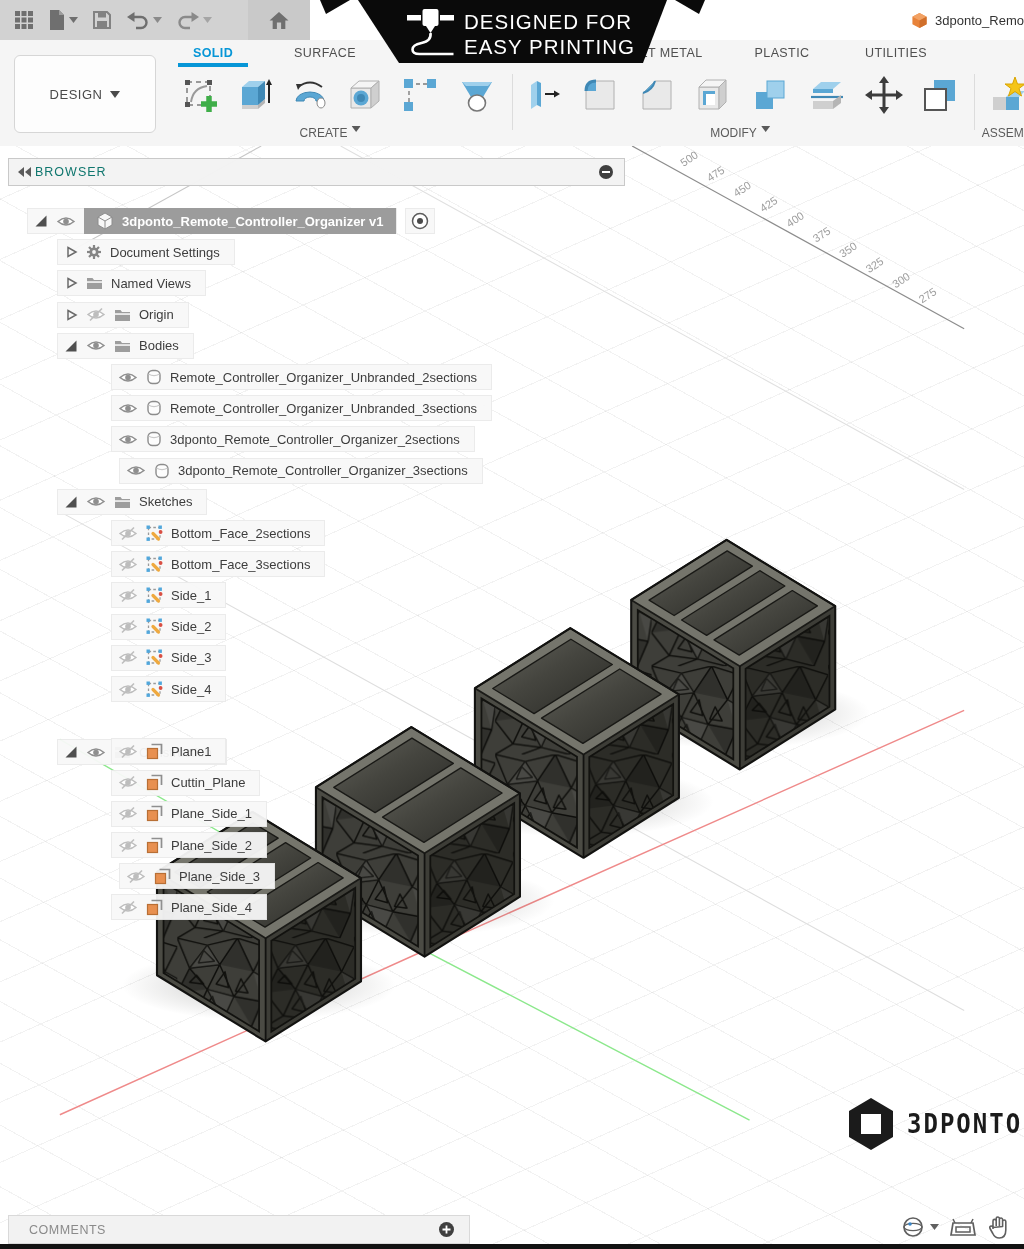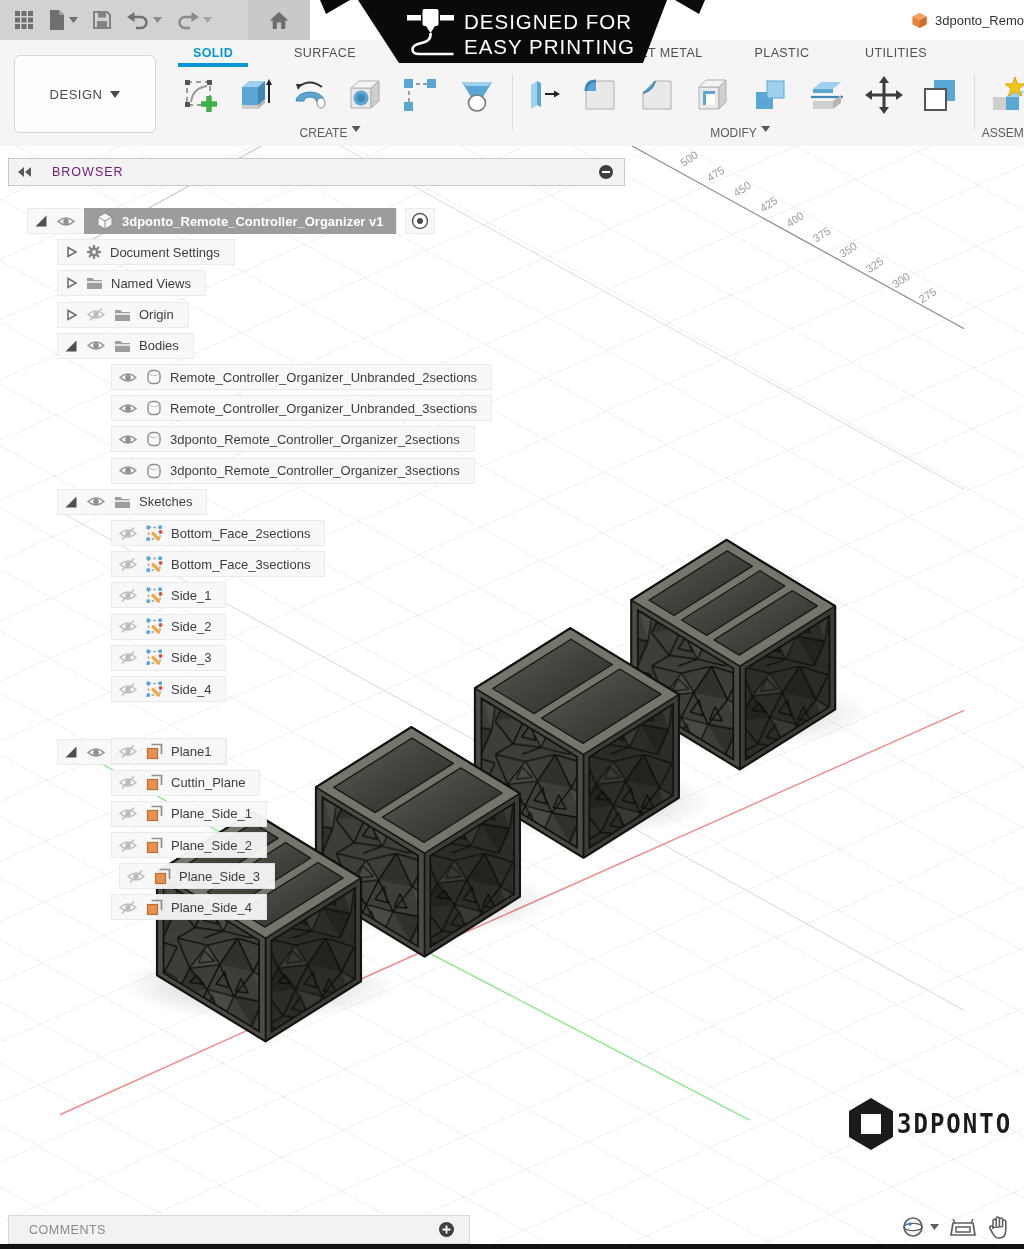--- a/index.html
+++ b/index.html
@@ -25,30 +25,30 @@
   #banner{position:absolute;left:312px;top:0;width:404px;height:66px;z-index:50;}
   
   #viewport{position:absolute;left:0;top:146px;width:1024px;height:1103px;background-color:#ffffff;
     background-image:
       repeating-linear-gradient(29deg, rgba(0,0,0,0.05) 0 1px, transparent 1px 54px),
       repeating-linear-gradient(336deg, rgba(0,0,0,0.05) 0 1px, transparent 1px 55px);}
   #scene{position:absolute;left:0;top:0;}
   
   #browser{position:absolute;left:0;top:146px;width:660px;height:780px;}
   #browser-header{position:absolute;left:8px;top:12px;width:617px;height:28px;background:rgba(243,243,243,0.97);border:1px solid #c9c9c9;box-sizing:border-box;display:flex;align-items:center;}
-  #browser-title{font-size:12.5px;color:#701a75;letter-spacing:1px;margin-left:19px;flex:1;}
+  #browser-title{font-size:12.5px;color:#0f766e;letter-spacing:1px;margin-left:2px;flex:1;}
   .treerow{position:absolute;display:flex;align-items:center;gap:8px;padding-left:13px;}
   .chip{display:inline-flex;align-items:center;gap:8px;height:26px;background:rgba(248,248,248,0.95);border:1px solid rgba(0,0,0,0.05);padding:0 14px 0 6px;box-sizing:border-box;}
   .chip.noPadR{padding-right:0;}
   .treelabel{font-size:13px;color:#3d3d3d;white-space:nowrap;}
   .selband{display:inline-flex;align-items:center;gap:8px;height:26px;background:#9c9c9c;padding:0 12px;}
   .selband .treelabel{color:#fff;font-weight:700;}
   .radiochip{display:inline-flex;align-items:center;justify-content:center;height:26px;width:30px;background:rgba(248,248,248,0.95);border:1px solid rgba(0,0,0,0.05);box-sizing:border-box;}
   
-  #logo{position:absolute;left:845px;top:950px;display:flex;align-items:center;}
+  #logo{position:absolute;left:845px;top:950px;display:flex;align-items:center;gap:10px;}
   #logo-text{font-family:"DejaVu Sans Mono",monospace;font-weight:700;font-size:24px;letter-spacing:2px;color:#1b1b1b;transform:scaleY(1.08);}
   #comments-bar{position:absolute;left:8px;top:1069px;width:462px;height:29px;background:rgba(242,242,242,0.97);border:1px solid #d9d9d9;box-sizing:border-box;display:flex;align-items:center;}
   #comments-label{font-size:12.5px;color:#8a8a8a;letter-spacing:.5px;margin-left:20px;flex:1;}
   #navbar{position:absolute;left:900px;top:1068px;display:flex;align-items:center;gap:10px;}
   #bottom-strip{position:absolute;left:0;top:1244px;width:1024px;height:5px;background:#121212;}
   svg{display:block;}
 </style>
 </head>
 <body>
 
@@ -601,21 +601,21 @@
               <path d="M2,7.5 Q10,0.5 18,7.5 Q10,14.5 2,7.5 Z" fill="#fff" stroke="#8f8f8f" stroke-width="1.5"></path>
               <circle cx="10" cy="7.5" r="2.8" fill="#8f8f8f"></circle>
             </svg>
             <svg width="16" height="16" viewBox="0 0 16 16">
               <rect x="2" y="1.5" width="12" height="13" rx="4.5" fill="#fdfdfd" stroke="#8c8c8c" stroke-width="1.4"></rect>
               <path d="M2.5,5 q5.5,3.2 11,0" fill="none" stroke="#cacaca" stroke-width="1.2"></path>
             </svg>
             <span class="treelabel">3dponto_Remote_Controller_Organizer_2sections</span>
           </span>
         </div>
-        <div class="treerow" style="left: 98px; top: 311.6px;">
+        <div class="treerow" style="left: 106px; top: 311.6px;">
           <span class="chip">
             <svg width="20" height="15" viewBox="0 0 20 15">
               <path d="M2,7.5 Q10,0.5 18,7.5 Q10,14.5 2,7.5 Z" fill="#fff" stroke="#8f8f8f" stroke-width="1.5"></path>
               <circle cx="10" cy="7.5" r="2.8" fill="#8f8f8f"></circle>
             </svg>
             <svg width="16" height="16" viewBox="0 0 16 16">
               <rect x="2" y="1.5" width="12" height="13" rx="4.5" fill="#fdfdfd" stroke="#8c8c8c" stroke-width="1.4"></rect>
               <path d="M2.5,5 q5.5,3.2 11,0" fill="none" stroke="#cacaca" stroke-width="1.2"></path>
             </svg>
             <span class="treelabel">3dponto_Remote_Controller_Organizer_3sections</span>

